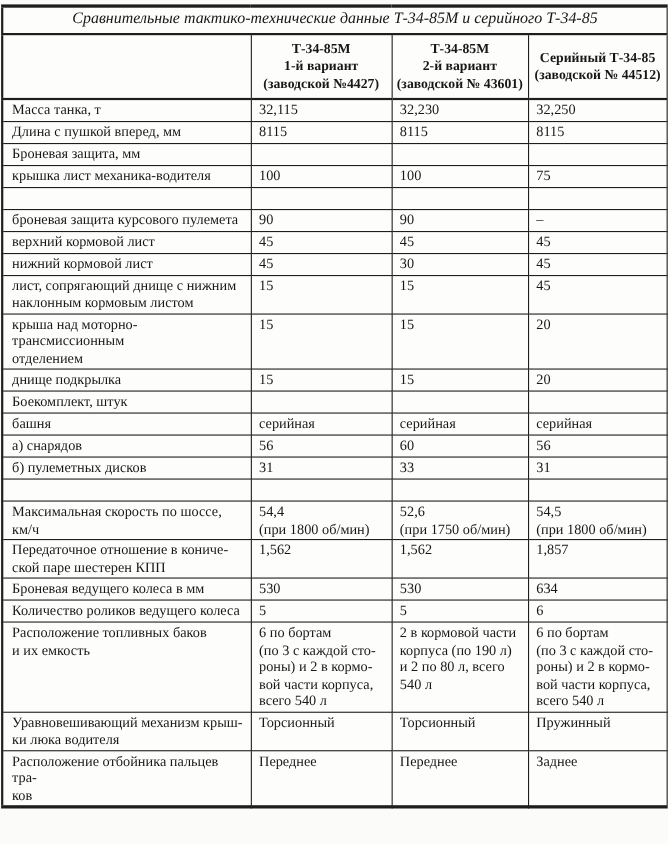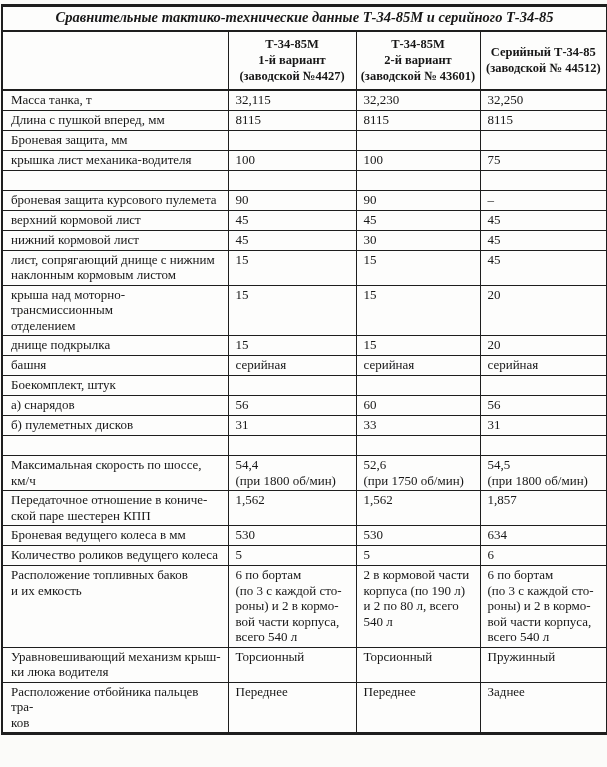--- a/index.html
+++ b/index.html
@@ -32,21 +32,21 @@
     font-size: 13px;
     line-height: 15.5px;
     padding: 1px 6px 2px 7px;
     vertical-align: top;
     white-space: pre-line;
     overflow: hidden;
     word-wrap: break-word;
   }
   tr.title-row td {
     font-size: 14.5px;
-    font-weight: bold;
+    font-weight: normal;
     font-style: italic;
     text-align: center;
     vertical-align: middle;
     padding: 3px 4px 4px 4px;
     border-bottom-width: 2px;
   }
   tr.header-row th {
     font-size: 12.5px;
     line-height: 16px;
     font-weight: bold;
@@ -162,31 +162,31 @@
   </tr>
 
   <tr>
     <td class="label-cell">днище подкрылка</td>
     <td class="value-cell">15</td>
     <td class="value-cell">15</td>
     <td class="value-cell">20</td>
   </tr>
 
   <tr>
+    <td class="label-cell">Боекомплект, штук</td>
+    <td class="value-cell"></td>
+    <td class="value-cell"></td>
+    <td class="value-cell"></td>
+  </tr>
+
+  <tr>
     <td class="label-cell">башня</td>
     <td class="value-cell">серийная</td>
     <td class="value-cell">серийная</td>
     <td class="value-cell">серийная</td>
-  </tr>
-
-  <tr>
-    <td class="label-cell">Боекомплект, штук</td>
-    <td class="value-cell"></td>
-    <td class="value-cell"></td>
-    <td class="value-cell"></td>
   </tr>
 
   <tr>
     <td class="label-cell">а) снарядов</td>
     <td class="value-cell">56</td>
     <td class="value-cell">60</td>
     <td class="value-cell">56</td>
   </tr>
 
   <tr>

